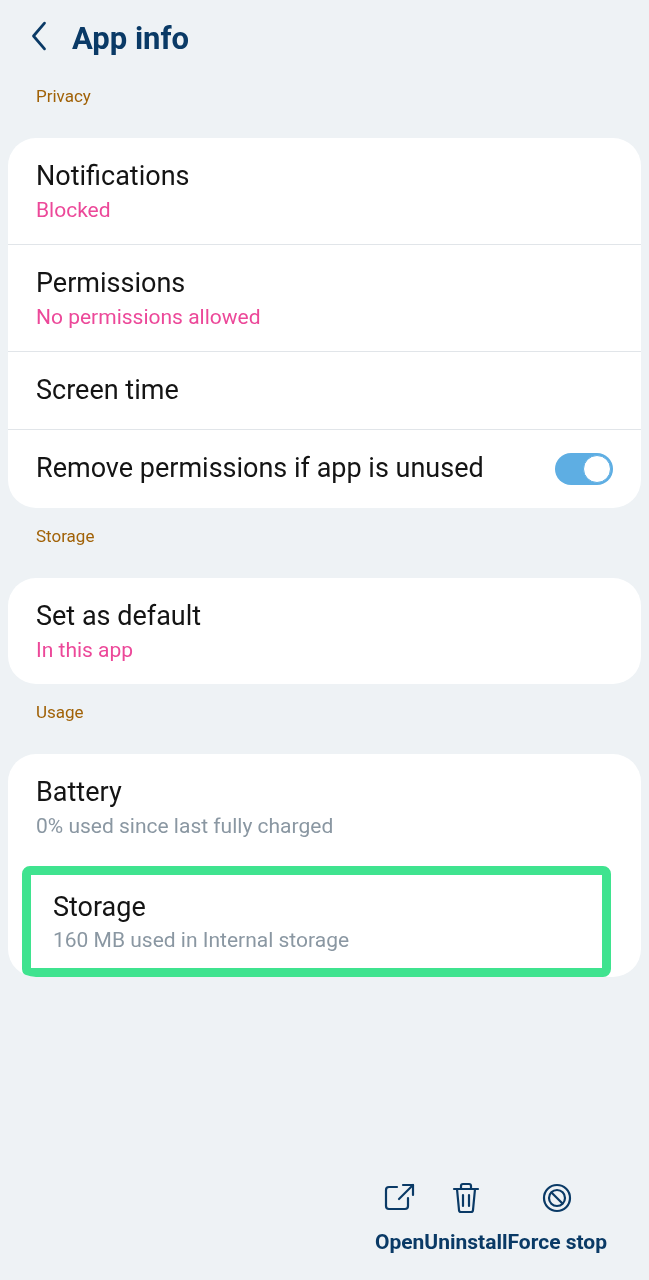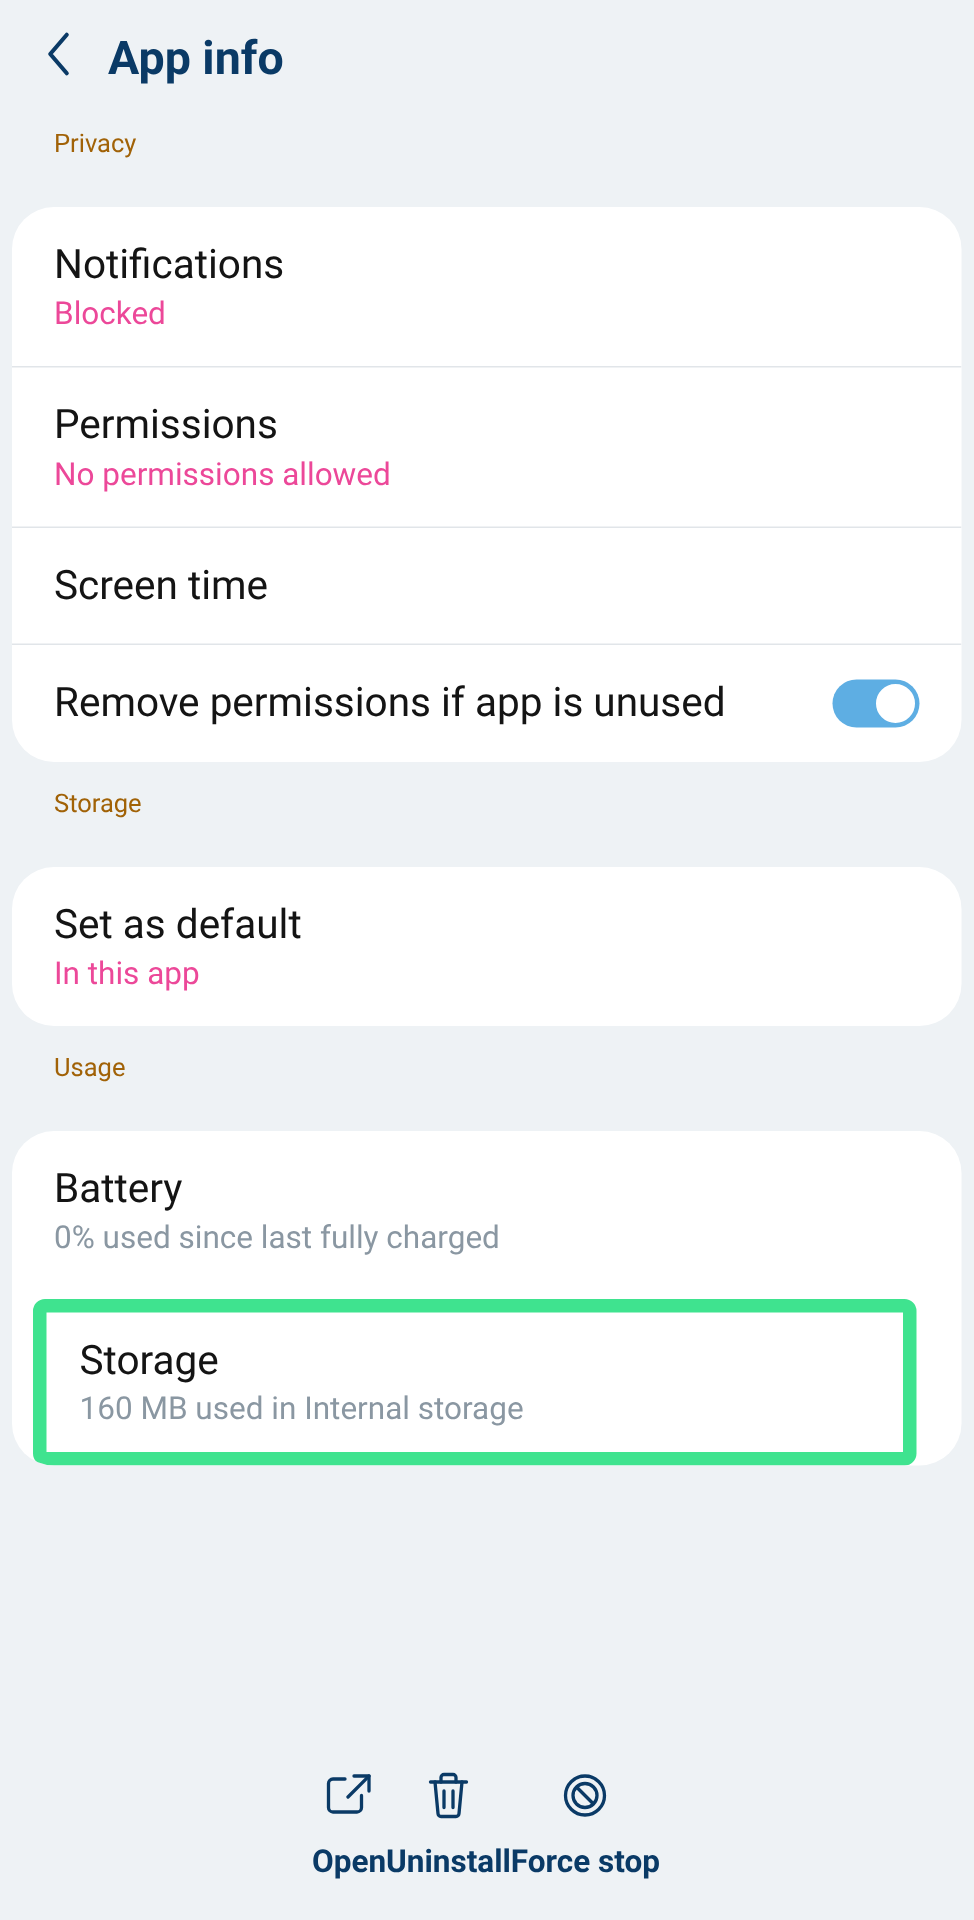--- a/index.html
+++ b/index.html
@@ -78,23 +78,23 @@
 
   .highlight-wrap {
     border: 9px solid #3fe38f;
     border-radius: 8px;
     margin: 6px 30px 0 14px;
   }
   .highlight-wrap .row { border-top: none; padding: 16px 22px; }
 
   .bottom-bar {
     position: absolute;
-    left: 0; right: 1px; bottom: 0;
-    display: flex;
-    justify-content: center;
+    left: 0; right: 12px; bottom: 0;
+    display: flex;
+    justify-content: flex-end;
     align-items: flex-end;
     padding: 18px 30px 26px 30px;
   }
   .bottom-btn {
     display: flex;
     flex-direction: column;
     align-items: center;
     gap: 10px;
     color: #0a3a66;
     font-size: 21px;

